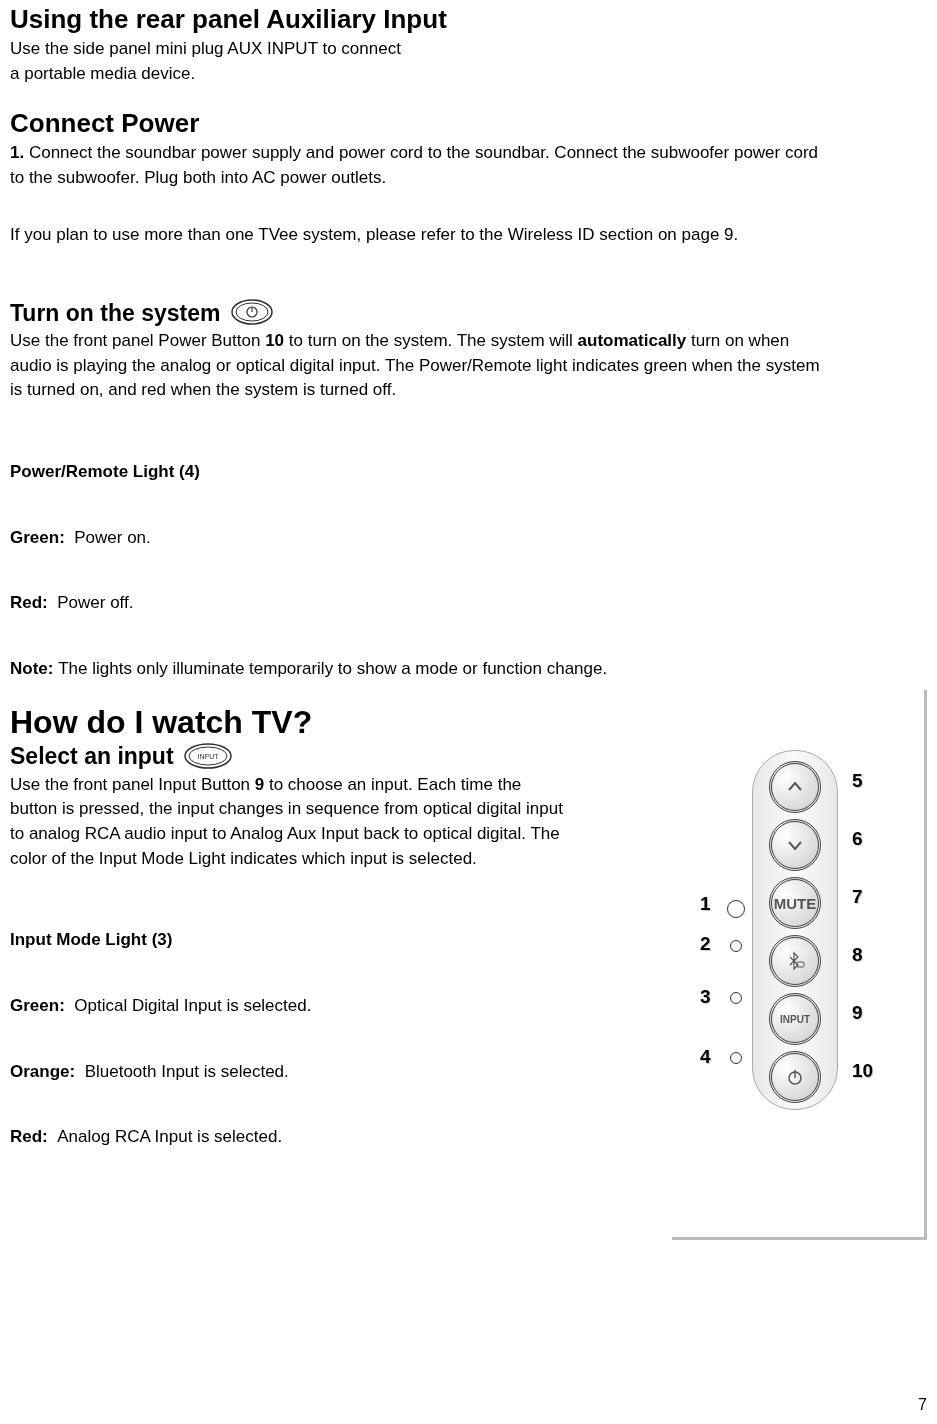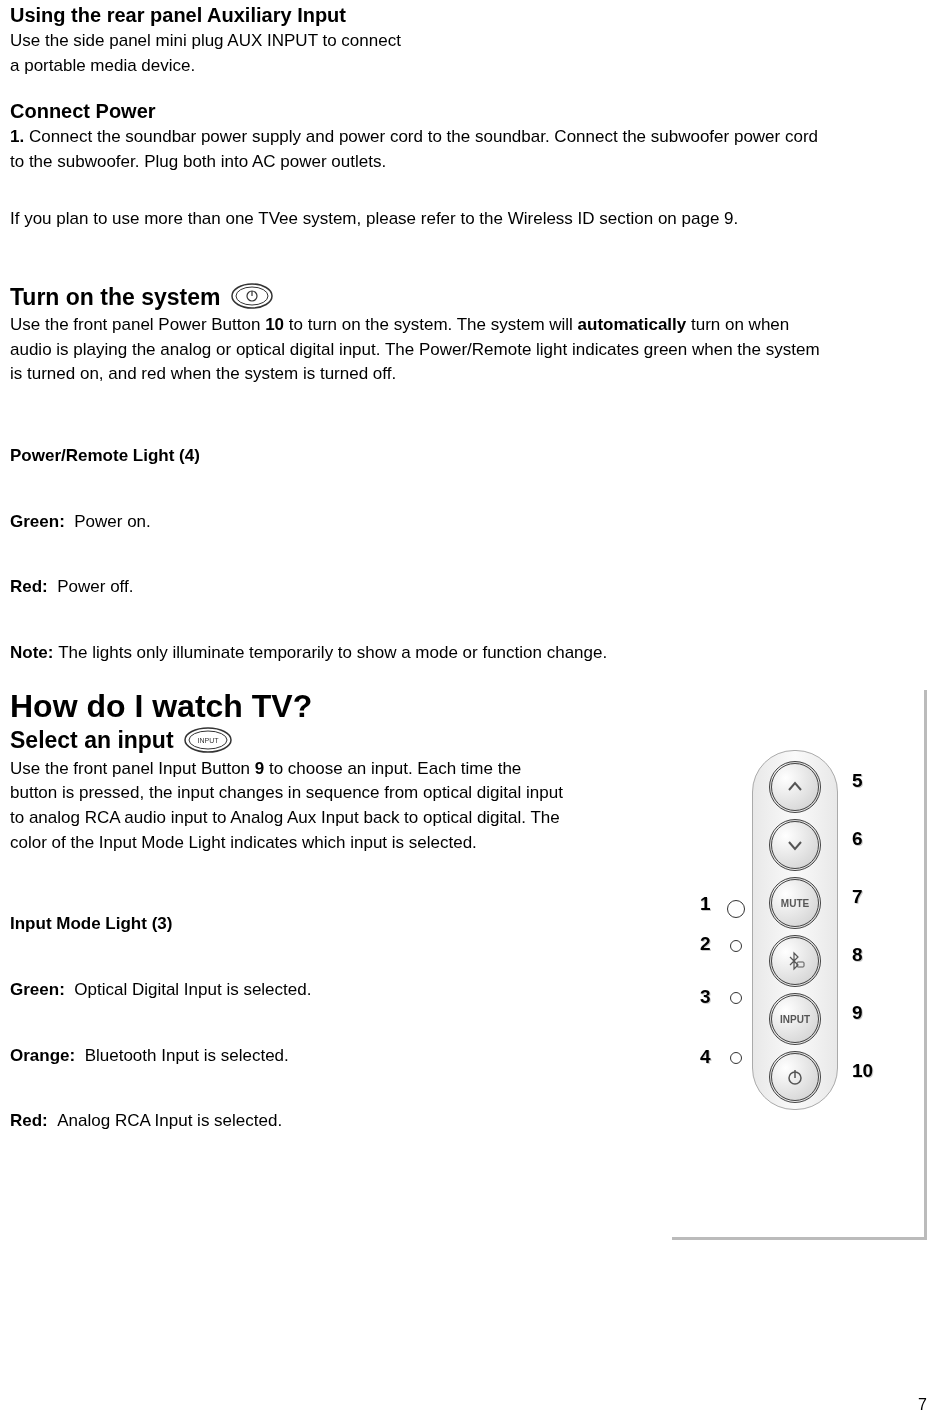--- a/index.html
+++ b/index.html
@@ -5,21 +5,21 @@
   * { box-sizing: border-box; margin: 0; padding: 0; }
   body {
     font-family: Arial, Helvetica, sans-serif;
     color: #000;
     width: 937px;
     height: 1424px;
     position: relative;
     padding: 0 10px;
     background: #fff;
   }
-  h1 { font-size: 20px; font-weight: bold; margin-bottom: 2px; }
+  h1 { font-size: 26px; font-weight: bold; margin-bottom: 2px; }
   h2 { font-size: 23px; font-weight: bold; margin-bottom: 2px; display: inline-block; vertical-align: middle; }
   .big-h { font-size: 32px; font-weight: bold; margin-top: 20px; margin-bottom: 2px; }
   p { font-size: 17px; line-height: 1.45; }
   .section { margin-bottom: 22px; }
   .kv { font-size: 17px; line-height: 1.45; margin-top: 41px; }
   .kv b { font-weight: bold; }
   .inline-num { font-weight: bold; font-family: Arial, sans-serif; }
   .icon-oval {
     display: inline-block;
     vertical-align: middle;
@@ -150,21 +150,21 @@
     <div class="pbtn" style="top:10px;">
       <svg viewBox="0 0 20 20">
           <polyline points="4,13 10,6 16,13" fill="none" stroke="#555" stroke-width="2"></polyline>
         </svg>
     </div>
     <div class="pbtn" style="top:68px;">
       <svg viewBox="0 0 20 20">
           <polyline points="4,7 10,14 16,7" fill="none" stroke="#555" stroke-width="2"></polyline>
         </svg>
     </div>
-    <div class="pbtn" style="top:126px; font-size:10px;">
+    <div class="pbtn" style="top:126px; font-size:15px;">
         <span>MUTE</span>
       </div>
     <div class="pbtn" style="top:184px;">
       <svg viewBox="0 0 20 20">
         <path d="M5 6 L13 14 L9 18 L9 2 L13 6 L5 14" fill="none" stroke="#555" stroke-width="1.2"></path>
         <rect x="12" y="11" width="7" height="5" rx="1" fill="none" stroke="#555" stroke-width="1"></rect>
       </svg>
     </div>
     <div class="pbtn" style="top:242px; font-size:10px;">
         <span>INPUT</span>

